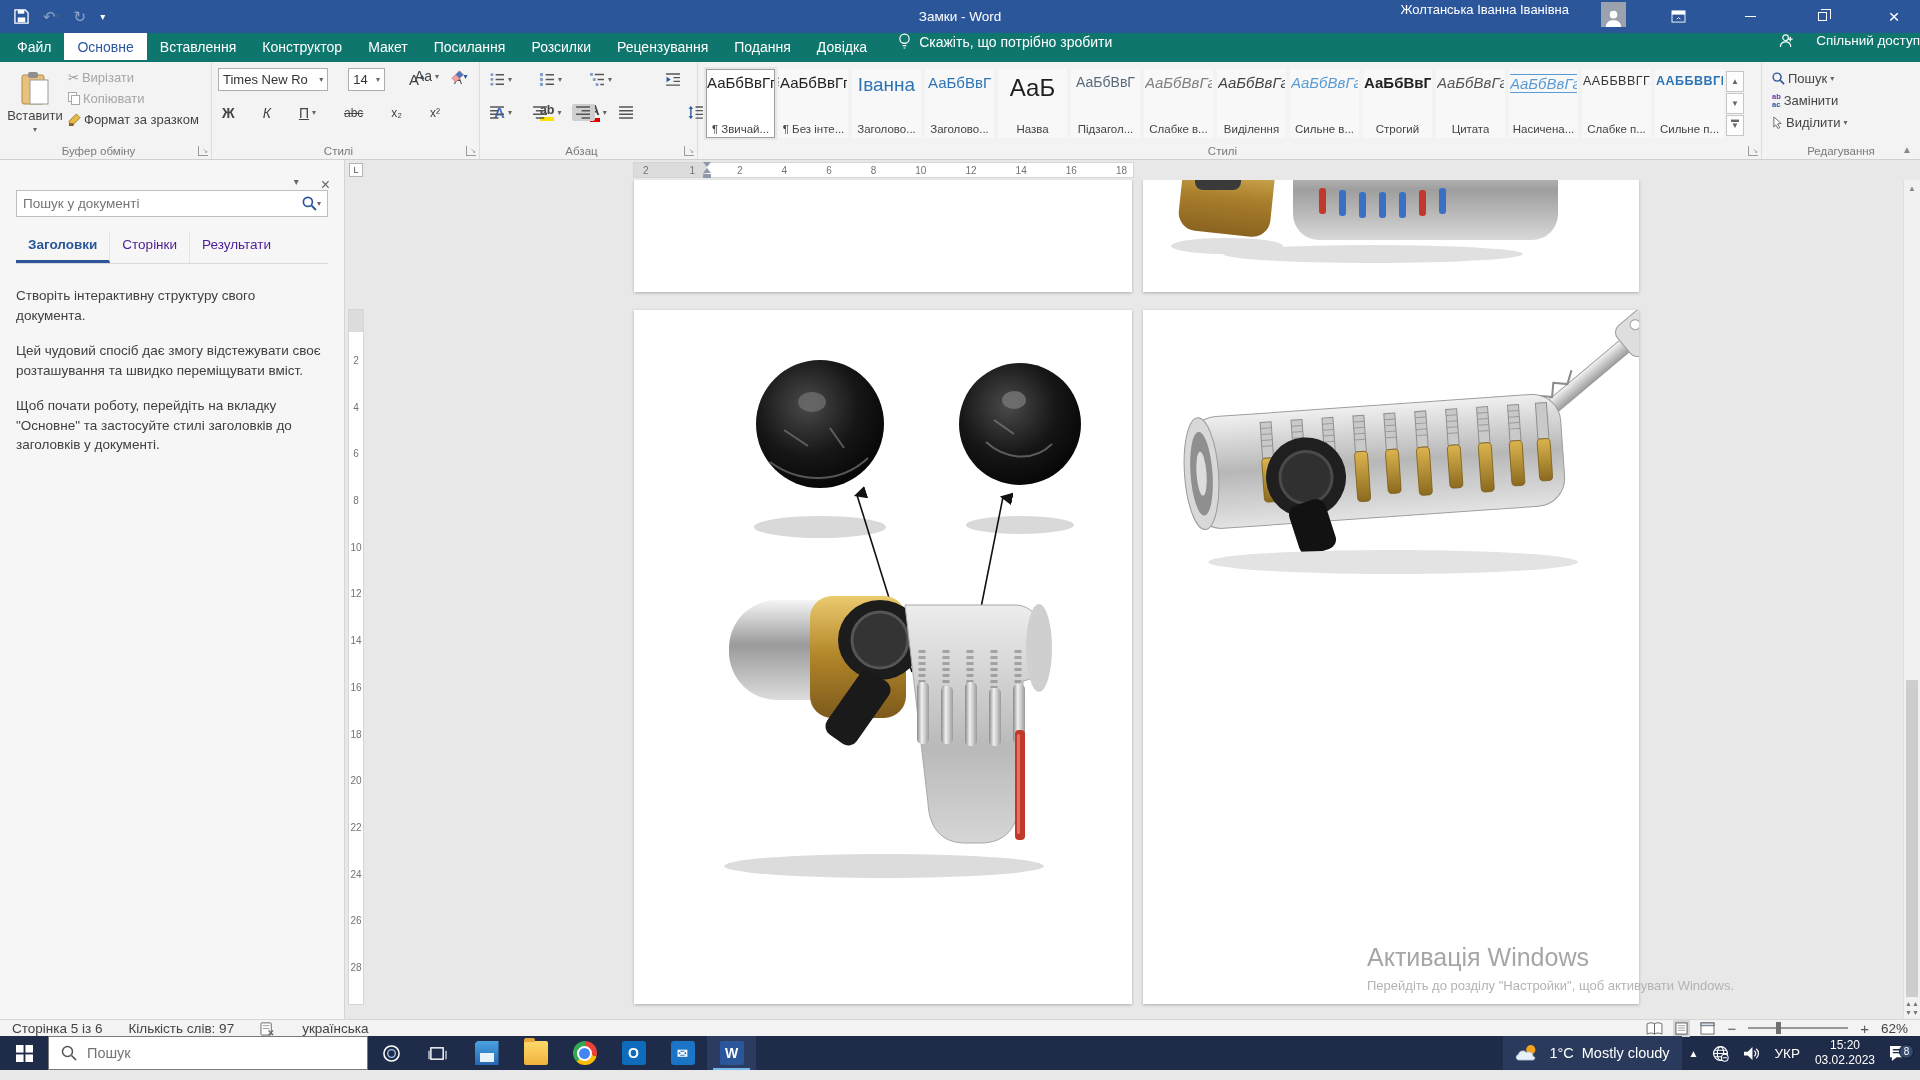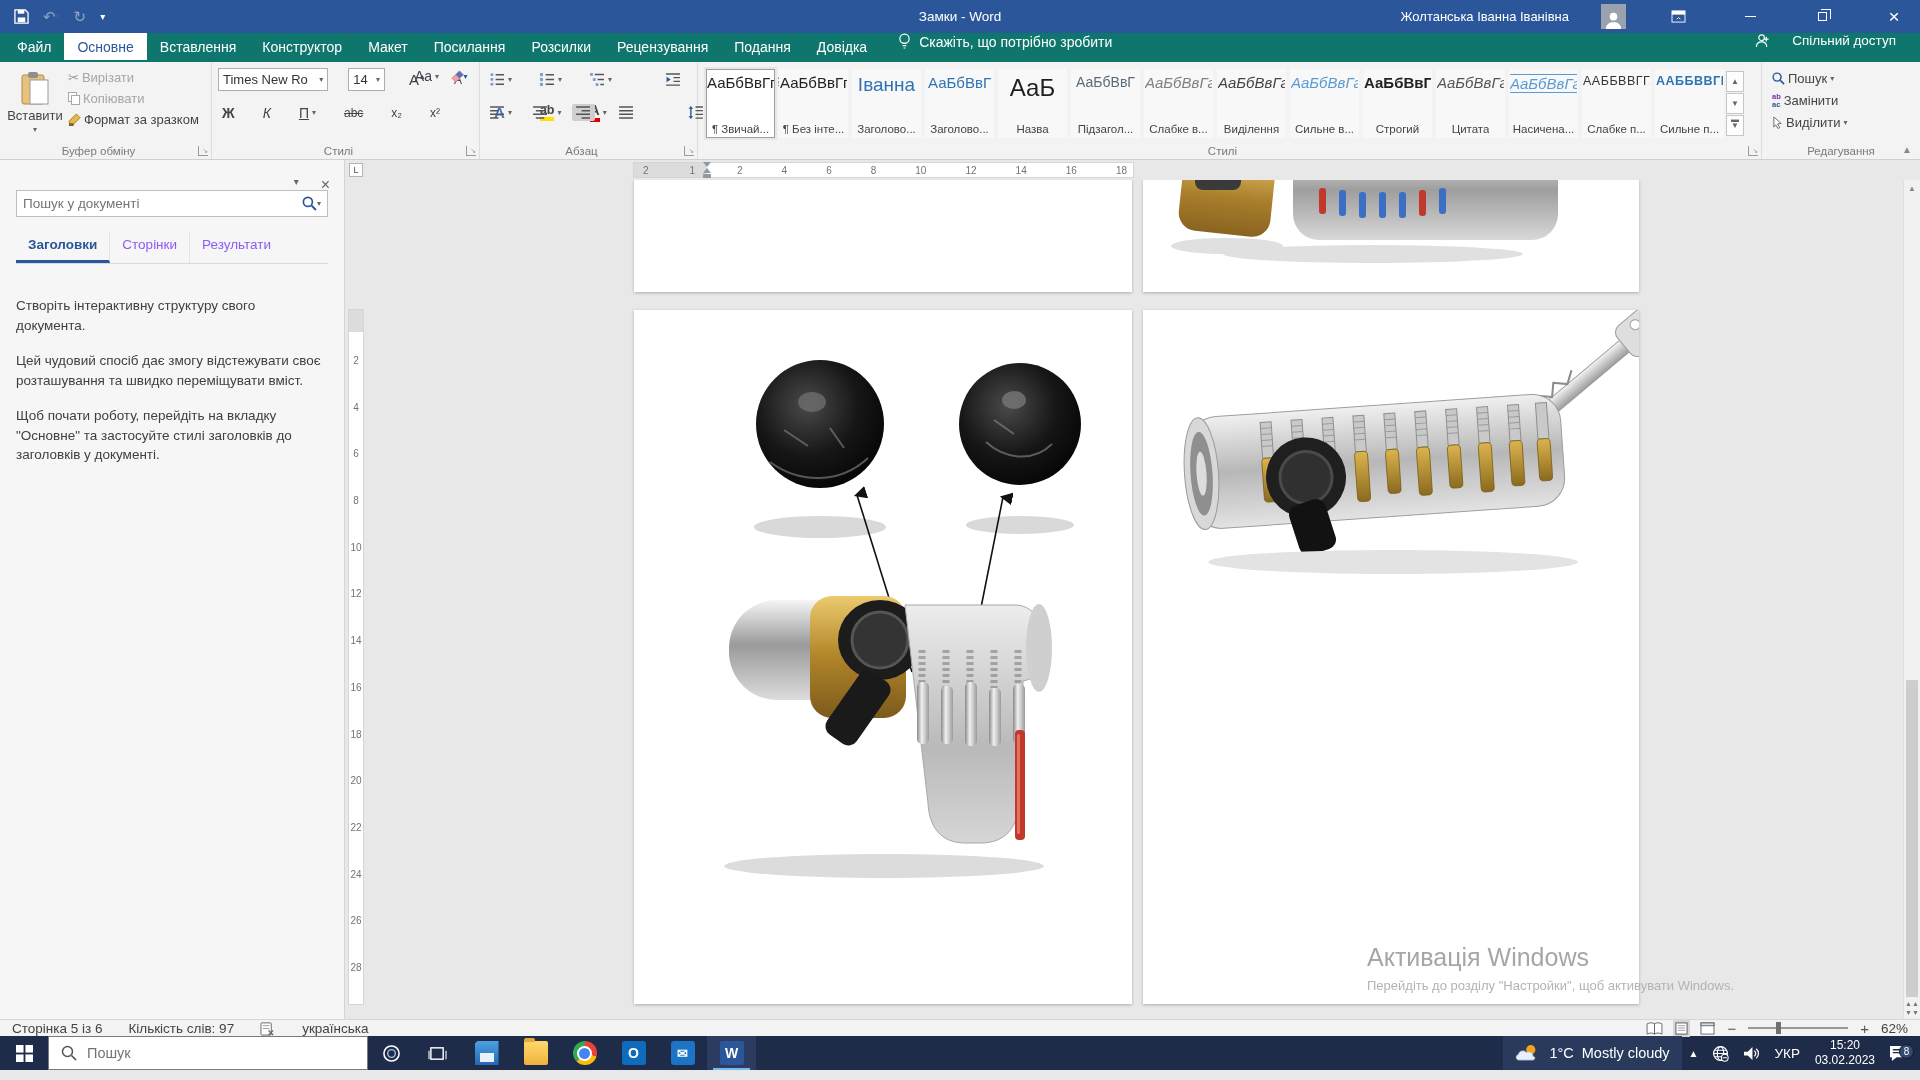--- a/index.html
+++ b/index.html
@@ -6,34 +6,34 @@
   html,body{width:1920px;height:1080px;overflow:hidden}
   body{font-family:"Liberation Sans",sans-serif;background:#e8e8e8;color:#444;font-size:13px}
   .ellip{white-space:nowrap;overflow:hidden;text-overflow:clip}
 
   
   .titlebar{height:33px;background:#2b579a;color:#fff;display:flex;align-items:center;position:relative;padding:0 6px}
   .qat{display:flex;align-items:center;gap:14px;margin-left:8px}
   .qat .qbtn{display:flex;align-items:center;color:#fff;font-size:15px;line-height:1}
   .qat .dim{opacity:.45}
   .app-title{position:absolute;left:0;right:0;text-align:center;font-size:13.5px;pointer-events:none}
-  .tb-right{margin-left:auto;display:flex;align-items:center;gap:32px}
+  .tb-right{margin-left:auto;display:flex;gap:32px}
   .user-name{font-size:13px}
   .avatar{width:25px;height:25px;background:#9aa2ad;display:flex;align-items:flex-end;justify-content:center;overflow:hidden}
   .win-btn{width:40px;height:30px;display:flex;align-items:center;justify-content:center;font-size:16px;color:#fff}
   .minim{width:11px;height:1px;background:#fff;display:inline-block}
   .restore{width:9px;height:9px;border:1px solid #fff;position:relative;display:inline-block}
   .restore:before{content:'';position:absolute;top:-4px;left:2px;width:9px;height:9px;border:1px solid #fff;border-left:none;border-bottom:none}
 
   
   .menubar{height:29px;background:#0f766e;display:flex;align-items:flex-start;color:#fff;padding-left:4px}
   .mtab{padding:6px 13px 5px;font-size:14px;display:flex;align-items:center}
   .mtab.active{background:#fff;color:#2b579a}
   .tellme{display:flex;align-items:center;gap:8px;margin-left:18px;font-size:14px}
-  .share{margin-left:auto;display:flex;align-items:center;gap:22px;padding-right:24px;font-size:13.5px}
+  .share{margin-left:auto;display:flex;align-items:center;gap:22px;padding-right:0;font-size:13.5px}
 
   
   .ribbon{height:98px;background:#f3f3f3;border-bottom:1px solid #d2d0ce;display:flex;position:relative}
   .rgroup{position:relative;border-right:1px solid #dcdcdc;padding:4px 6px 18px}
   .glabel{position:absolute;bottom:2px;left:0;right:14px;text-align:center;font-size:11.5px;color:#7a7a7a;white-space:nowrap}
   .launcher{position:absolute;bottom:3px;right:3px;width:10px;height:10px;border-left:1px solid #9a9a9a;border-bottom:1px solid #9a9a9a;font-size:7px;color:#9a9a9a;line-height:9px;text-align:right}
   .rrow{display:flex;align-items:center;gap:20px;height:27px}
   .rbtn{display:flex;align-items:center;gap:3px;padding:2px 4px;border-radius:2px;color:#444;font-size:13px;white-space:nowrap}
   .rbtn.disabled{color:#a6a6a6}
   .rbtn.pressed{background:#cfcfcf}
@@ -77,24 +77,24 @@
   .collapse-chev{position:absolute;right:8px;bottom:4px;color:#888;font-size:10px}
 
   
   .workspace{display:flex;height:859px}
   .navpane{width:345px;background:#f6f6f6;border-right:1px solid #d4d4d4;padding:14px 16px;position:relative}
   .nav-title{font-size:23px;color:#44546a;font-weight:300}
   .nav-tools{position:absolute;top:16px;right:14px;display:flex;gap:22px;color:#666;font-size:13px}
   .nav-search{margin-top:16px;height:27px;background:#fff;border:1px solid #bfbfbf;display:flex;align-items:center;padding:0 6px;}
   .nav-search input{border:none;outline:none;flex:1;font-size:13.5px;color:#444;font-family:"Liberation Sans",sans-serif;background:transparent}
   .nav-tabs{display:flex;margin-top:14px;border-bottom:1px solid #d9d9d9}
-  .ntab{padding:6px 12px 8px;font-size:13.5px;color:#8b5cf6;border-right:1px solid #e3e3e3}
+  .ntab{padding:6px 12px 8px;font-size:13.5px;color:#4c1d95;border-right:1px solid #e3e3e3}
   .ntab:last-child{border-right:none}
   .ntab.active{color:#2b579a;font-weight:bold;border-bottom:3px solid #2b579a}
-  .nav-paras{margin-top:32px;display:flex;flex-direction:column;gap:16px}
+  .nav-paras{margin-top:22px;display:flex;flex-direction:column;gap:16px}
   .nav-paras p{font-size:13.5px;color:#404040;line-height:1.45}
 
   .doc-col{flex:1;position:relative}
   .corner{position:absolute;left:0;top:0;width:22px;height:20px;display:flex;align-items:center;justify-content:center}
   .tabsel{width:14px;height:14px;background:#fdfdfd;border:1px solid #b5b5b5;font-size:9px;color:#555;display:flex;align-items:center;justify-content:center}
   .hruler{position:absolute;left:22px;top:0;right:17px;height:20px;background:#e8e8e8;font-size:10px;color:#737373}
   .hruler .band{position:absolute;left:267px;width:499px;top:3px;bottom:3px;background:#fff;box-shadow:0 0 0 1px #d6d6d6}
   .hruler .margin-zone{position:absolute;left:267px;width:73px;top:3px;bottom:3px;background:#dcdcdc}
   .mnums{position:absolute;left:276px;width:52px;top:3px;height:14px;display:flex;justify-content:space-between;align-items:center}
   .rnums{position:absolute;left:370px;width:390px;top:3px;height:14px;display:flex;justify-content:space-between;align-items:center}

